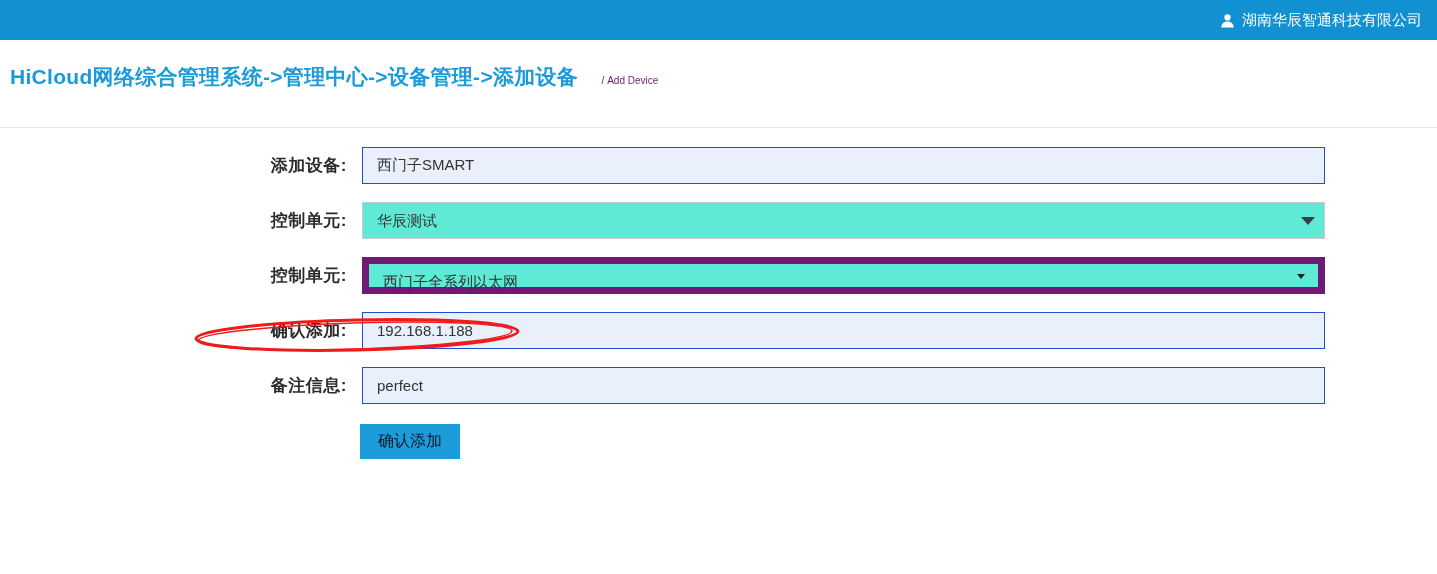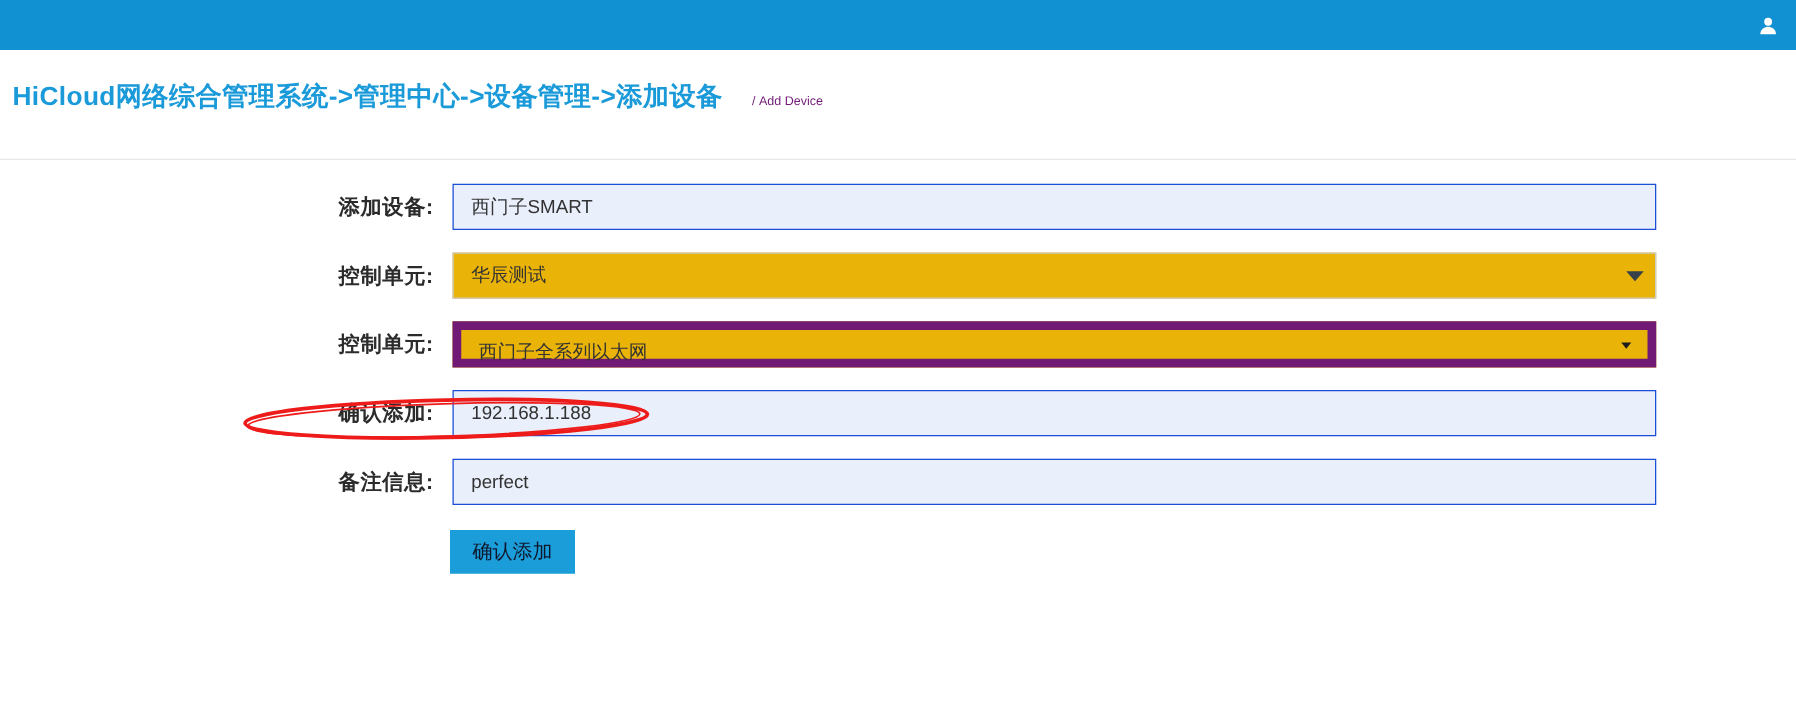--- a/index.html
+++ b/index.html
@@ -44,21 +44,21 @@
   .row-4 { top: 312px; } .row-5 { top: 367px; }
 
   .text-input {
     position: absolute; left: 362px; top: 0; width: 963px; height: 37px;
     background: #e9effb; border: 1px solid #1d4ed8;
     font-family: "Liberation Sans", sans-serif;
     font-size: 15px; color: #333333; padding: 0 14px; outline: none;
   }
   .select-box {
     position: absolute; left: 362px; top: 0; width: 963px; height: 37px;
-    background: #eab308; line-height: 35px;
+    background: #5eead4; line-height: 35px;
     font-size: 15px; color: #333333; padding: 0 14px; cursor: pointer;
   }
   .select-box.bordered-light { border: 1px solid #cccccc; }
   .select-box.bordered-dark  { border: 7px solid #701a75; }
   .caret {
     position: absolute; top: 50%; width: 0; height: 0;
   }
   .caret-large {
     right: 9px; margin-top: -4px;
     border-left: 7px solid transparent; border-right: 7px solid transparent;
@@ -86,20 +86,21 @@
 <body>
 
 <div class="topbar">
   <div class="topbar-user">
     <span>
       <svg width="15" height="15" viewBox="0 0 24 24" fill="#ffffff">
         <circle cx="12" cy="7" r="5"></circle>
         <path d="M2 23 C2 16, 8 13.5, 12 13.5 C16 13.5, 22 16, 22 23 Z"></path>
       </svg>
     </span>
+    <span>湖南华辰智通科技有限公司</span>
   </div>
 </div>
 
 <div class="breadcrumb">
   <span class="breadcrumb-main">HiCloud网络综合管理系统-&gt;管理中心-&gt;设备管理-&gt;添加设备</span>
   <span class="breadcrumb-sub">/ Add Device</span>
 </div>
 <div class="divider"></div>
 
 <div class="form-row row-1">

